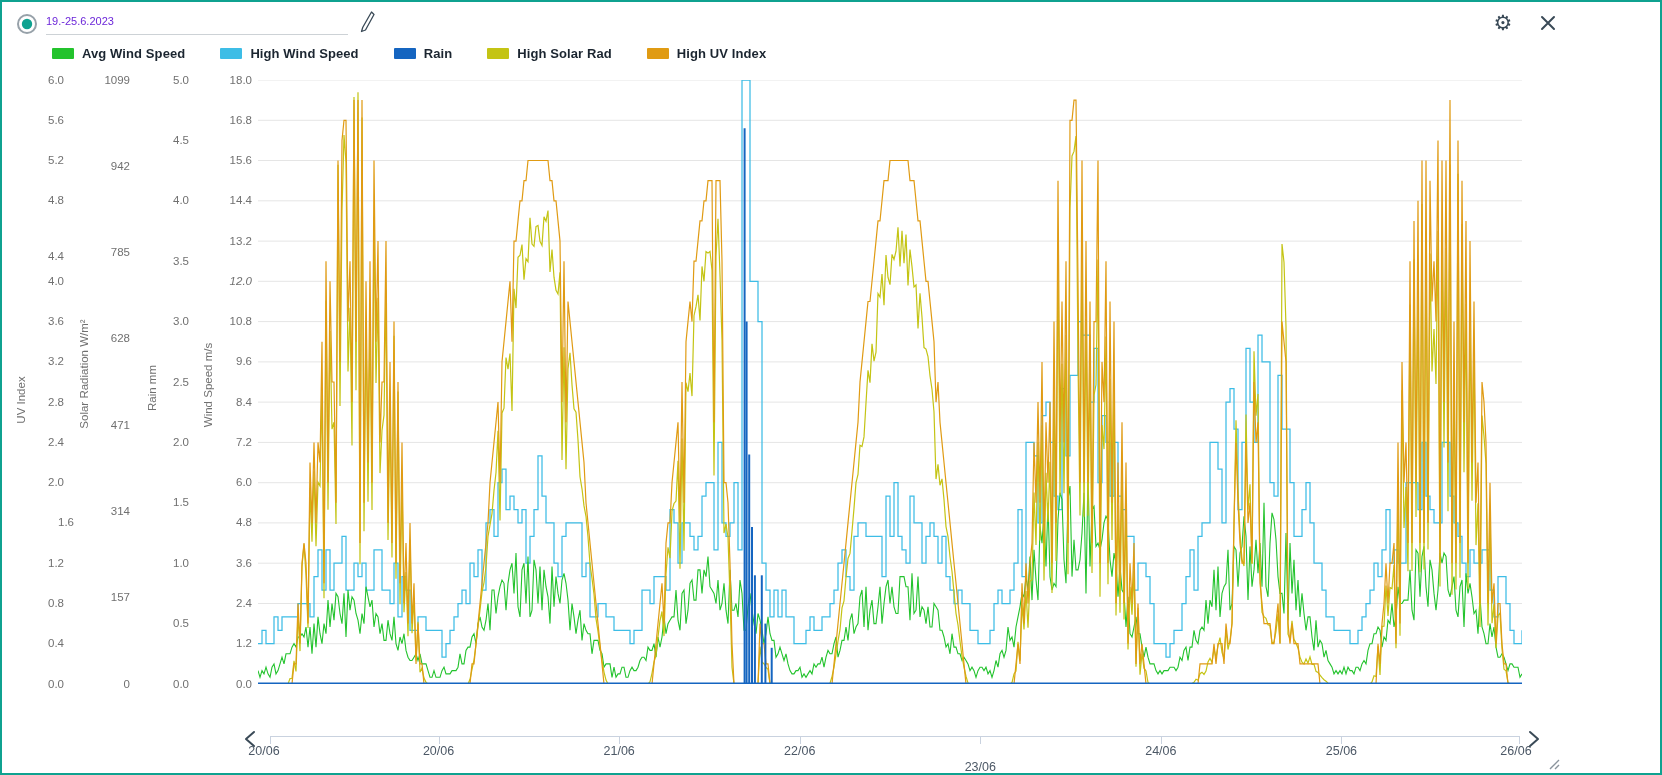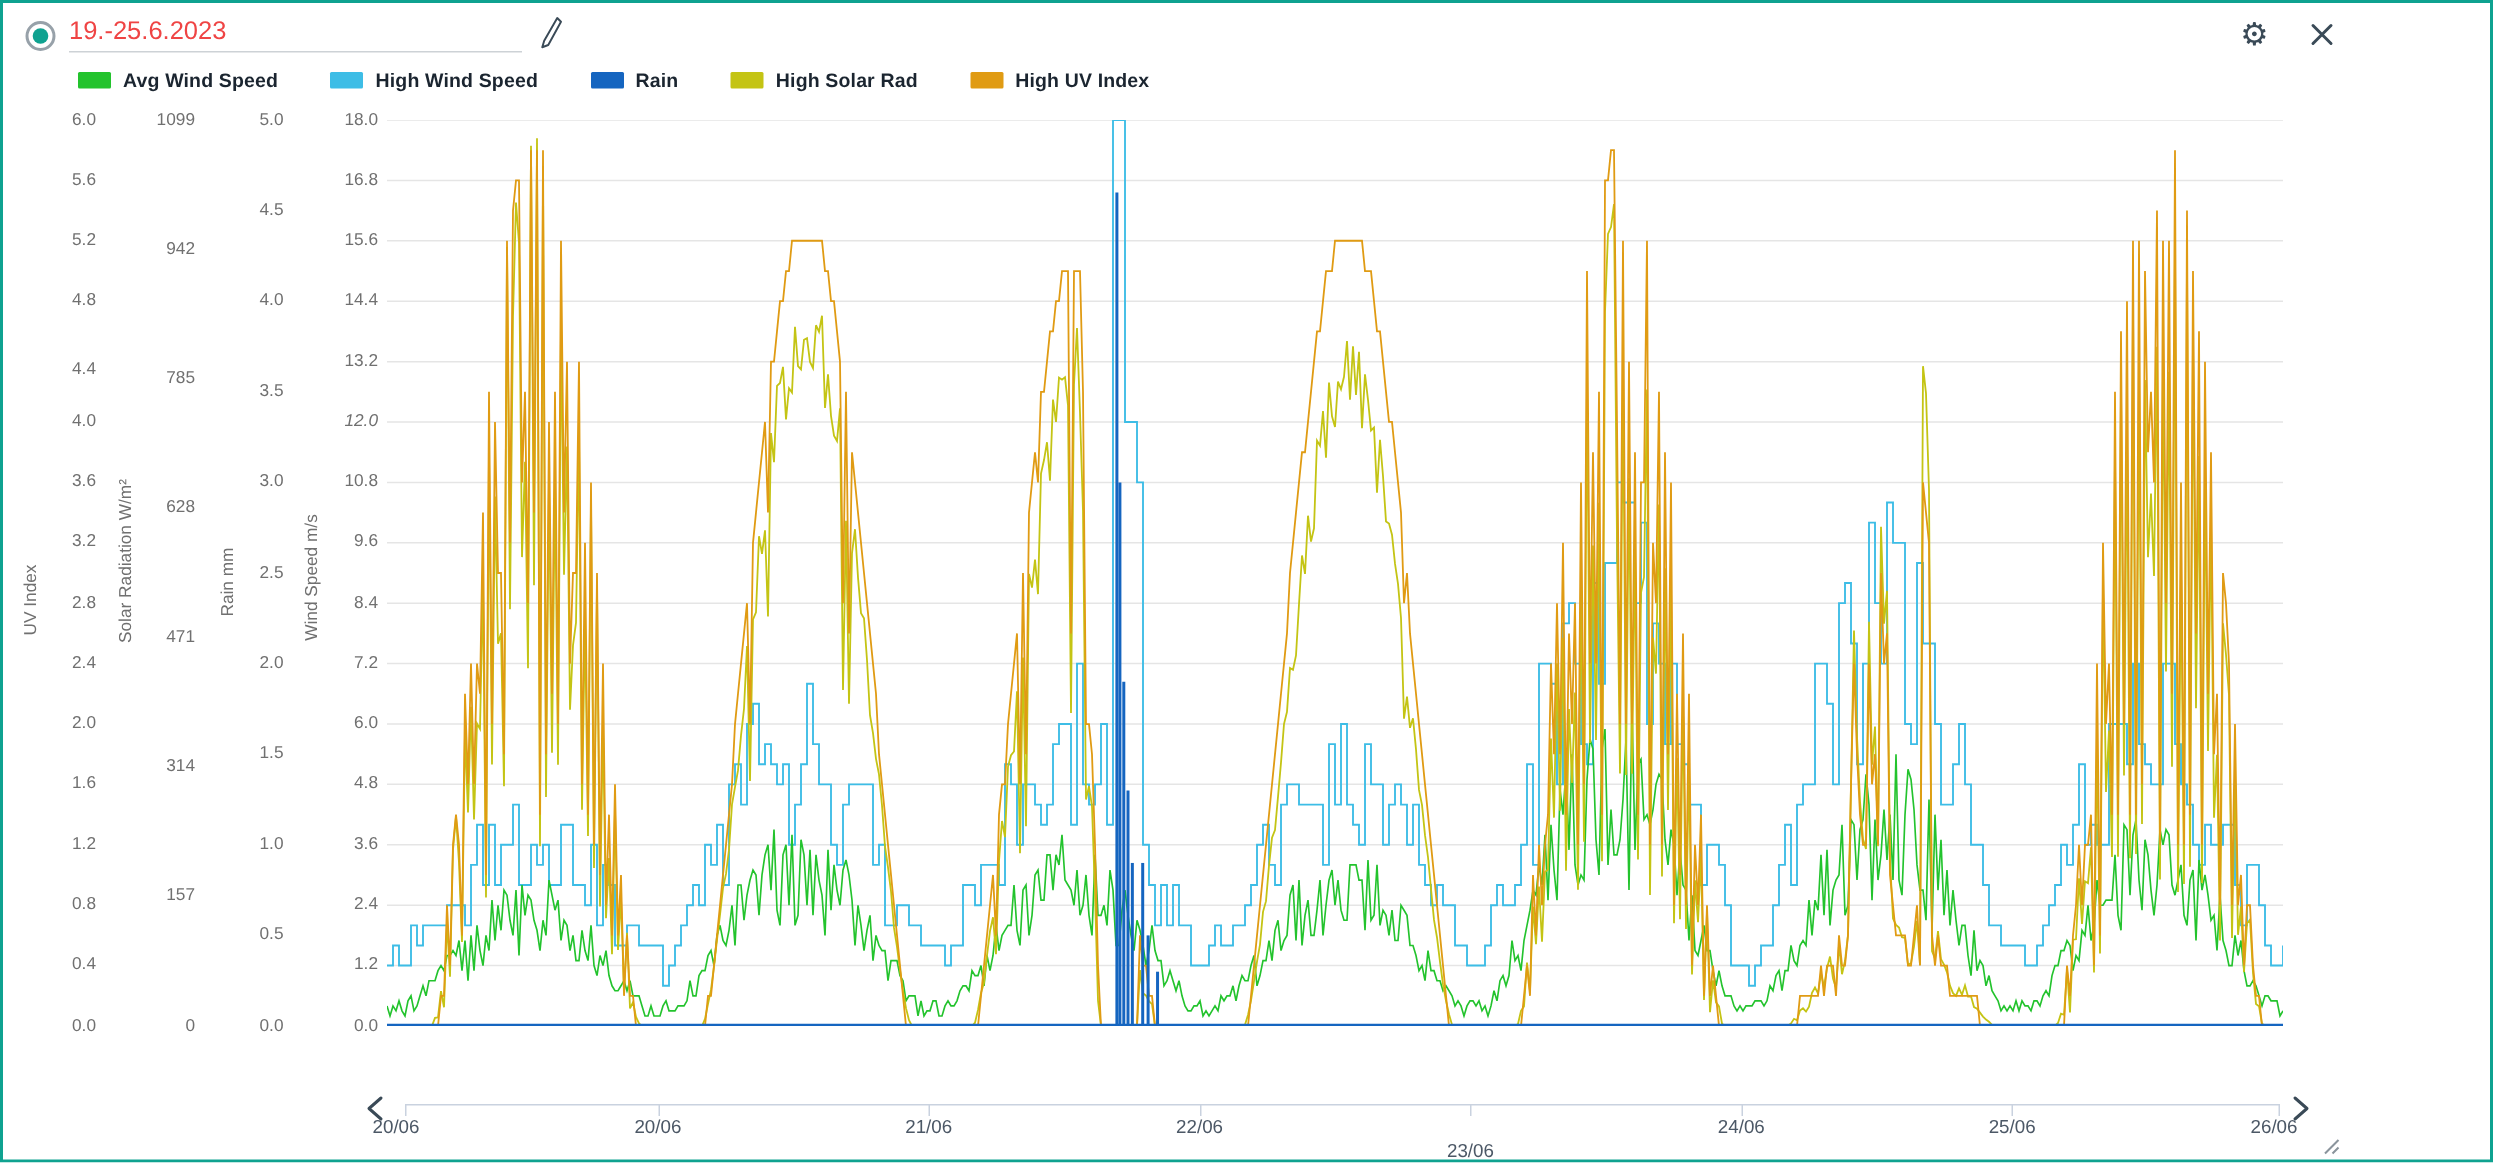--- a/index.html
+++ b/index.html
@@ -5,21 +5,21 @@
   html,body{margin:0;padding:0;background:#fff;}
   .panel{
     position:relative;width:1662px;height:775px;box-sizing:border-box;
     border:2px solid #0fa290;background:#fff;overflow:hidden;
     font-family:"Liberation Sans",sans-serif;
   }
   .abs{position:absolute;}
   
   .radio-wrap{left:13px;top:10px;width:24px;height:24px;cursor:pointer;}
   .date-field{left:44px;top:6px;width:302px;height:26px;border-bottom:1px solid #cdd2d6;cursor:text;}
-  .date-text{font-size:17px;color:#ef4444;line-height:26px;}
+  .date-text{font-size:11px;color:#6d28d9;line-height:26px;}
   .pencil-wrap{left:357px;top:8px;width:18px;height:24px;cursor:pointer;}
   .gear-wrap{left:1488px;top:8px;width:26px;height:26px;color:#3a4a57;font-size:21px;line-height:26px;text-align:center;cursor:pointer;font-family:"DejaVu Sans",sans-serif;}
   .close-wrap{left:1535px;top:10px;width:22px;height:22px;cursor:pointer;}
   
   #legend{left:50px;top:44px;display:flex;align-items:center;gap:35px;}
   .legend-item{display:flex;align-items:center;cursor:pointer;}
   .legend-swatch{width:22px;height:11px;border-radius:1px;margin-right:8px;}
   .legend-label{font-size:13px;font-weight:600;color:#1b2530;letter-spacing:.1px;}
   
   .tick-label{position:absolute;font-size:11.5px;color:#707070;text-align:right;width:60px;height:13px;line-height:13px;}
@@ -90,28 +90,28 @@
       <div class="axis-title" style="width: 220px; left: -91px; top: 390px;">UV Index</div>
       <div class="axis-title" style="width: 220px; left: -28px; top: 364px;">Solar Radiation W/m²</div>
       <div class="axis-title" style="width: 220px; left: 40px; top: 378px;">Rain mm</div>
       <div class="axis-title" style="width: 220px; left: 96px; top: 375px;">Wind Speed m/s</div>
     </div>
   <div id="axis-ticks">
       <div class="tick-label" style="left: 2px; top: 71.5px;">6.0</div>
       <div class="tick-label" style="left: 2px; top: 111.767px;">5.6</div>
       <div class="tick-label" style="left: 2px; top: 152.033px;">5.2</div>
       <div class="tick-label" style="left: 2px; top: 192.3px;">4.8</div>
-      <div class="tick-label" style="left: 2px; top: 238px;">4.4</div>
+      <div class="tick-label" style="left: 2px; top: 248px;">4.4</div>
       <div class="tick-label" style="left: 2px; top: 272.833px;">4.0</div>
       <div class="tick-label" style="left: 2px; top: 313.1px;">3.6</div>
       <div class="tick-label" style="left: 2px; top: 353.367px;">3.2</div>
       <div class="tick-label" style="left: 2px; top: 393.633px;">2.8</div>
       <div class="tick-label" style="left: 2px; top: 433.9px;">2.4</div>
       <div class="tick-label" style="left: 2px; top: 474.167px;">2.0</div>
-      <div class="tick-label" style="left: 2px; top: 514.433px;">1.6</div>
+      <div class="tick-label" style="left: 12px; top: 514.433px;">1.6</div>
       <div class="tick-label" style="left: 2px; top: 554.7px;">1.2</div>
       <div class="tick-label" style="left: 2px; top: 594.967px;">0.8</div>
       <div class="tick-label" style="left: 2px; top: 635.233px;">0.4</div>
       <div class="tick-label" style="left: 2px; top: 675.5px;">0.0</div>
       <div class="tick-label" style="left: 68px; top: 71.5px;">1099</div>
       <div class="tick-label" style="left: 68px; top: 157.786px;">942</div>
       <div class="tick-label" style="left: 68px; top: 244.071px;">785</div>
       <div class="tick-label" style="left: 68px; top: 330.357px;">628</div>
       <div class="tick-label" style="left: 68px; top: 416.643px;">471</div>
       <div class="tick-label" style="left: 68px; top: 502.929px;">314</div>

